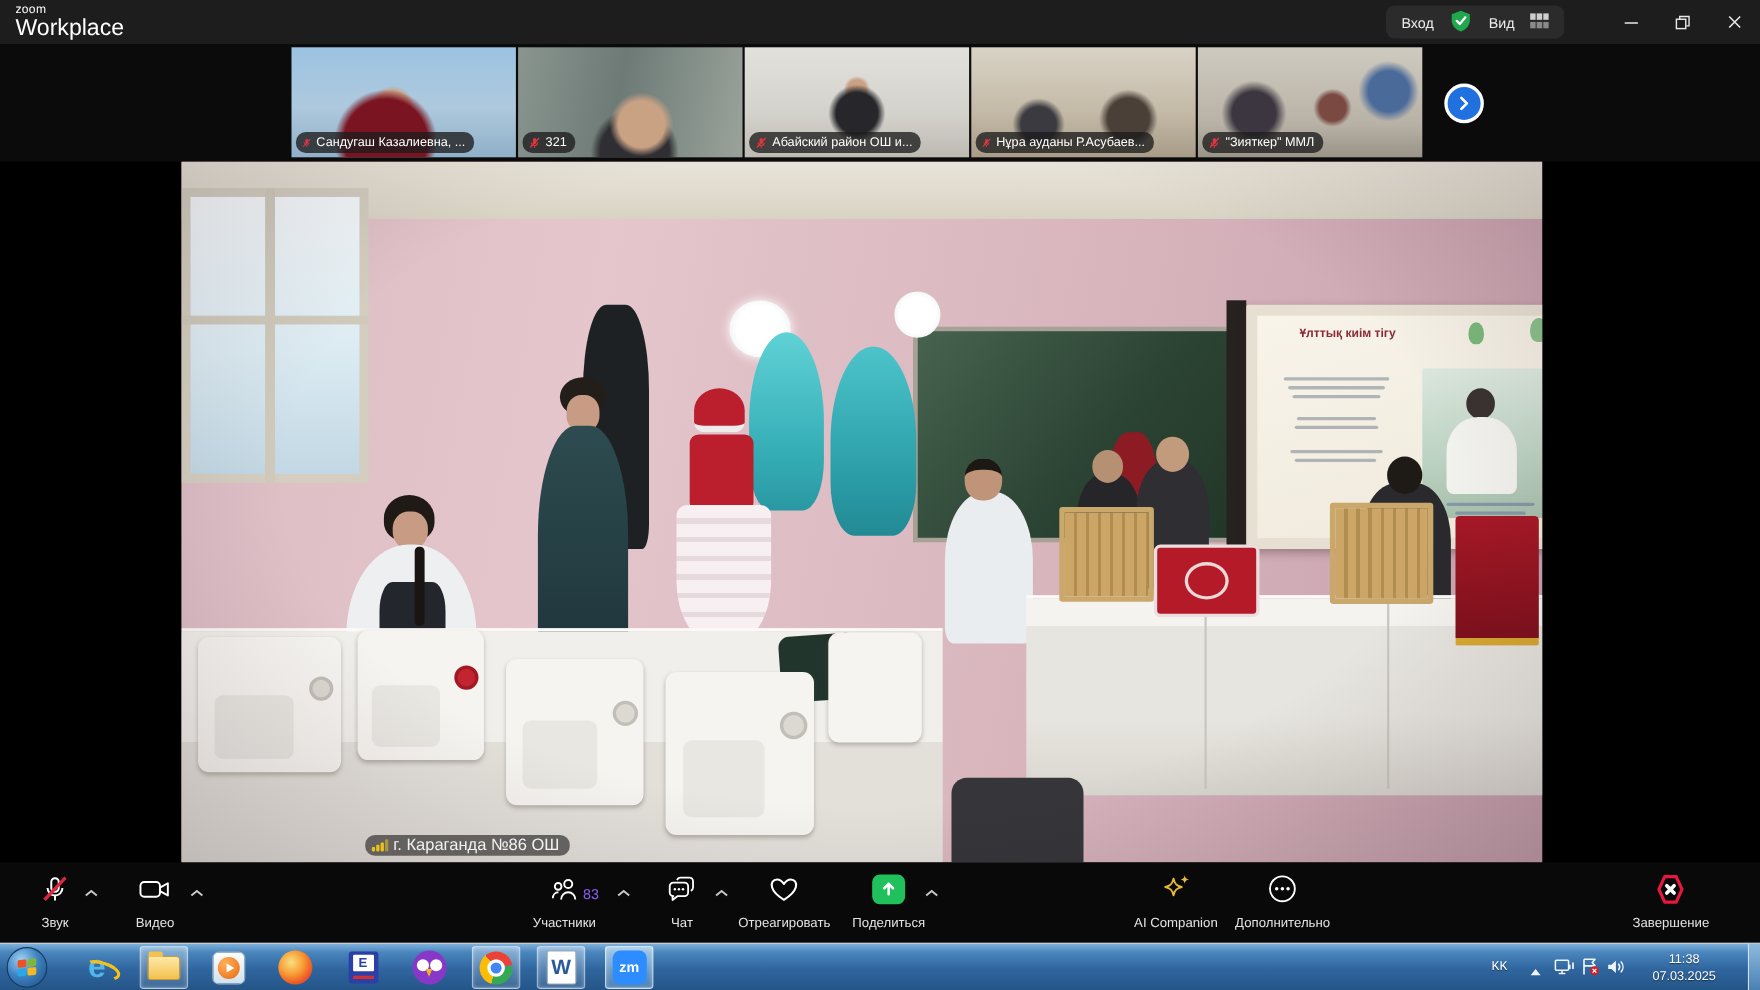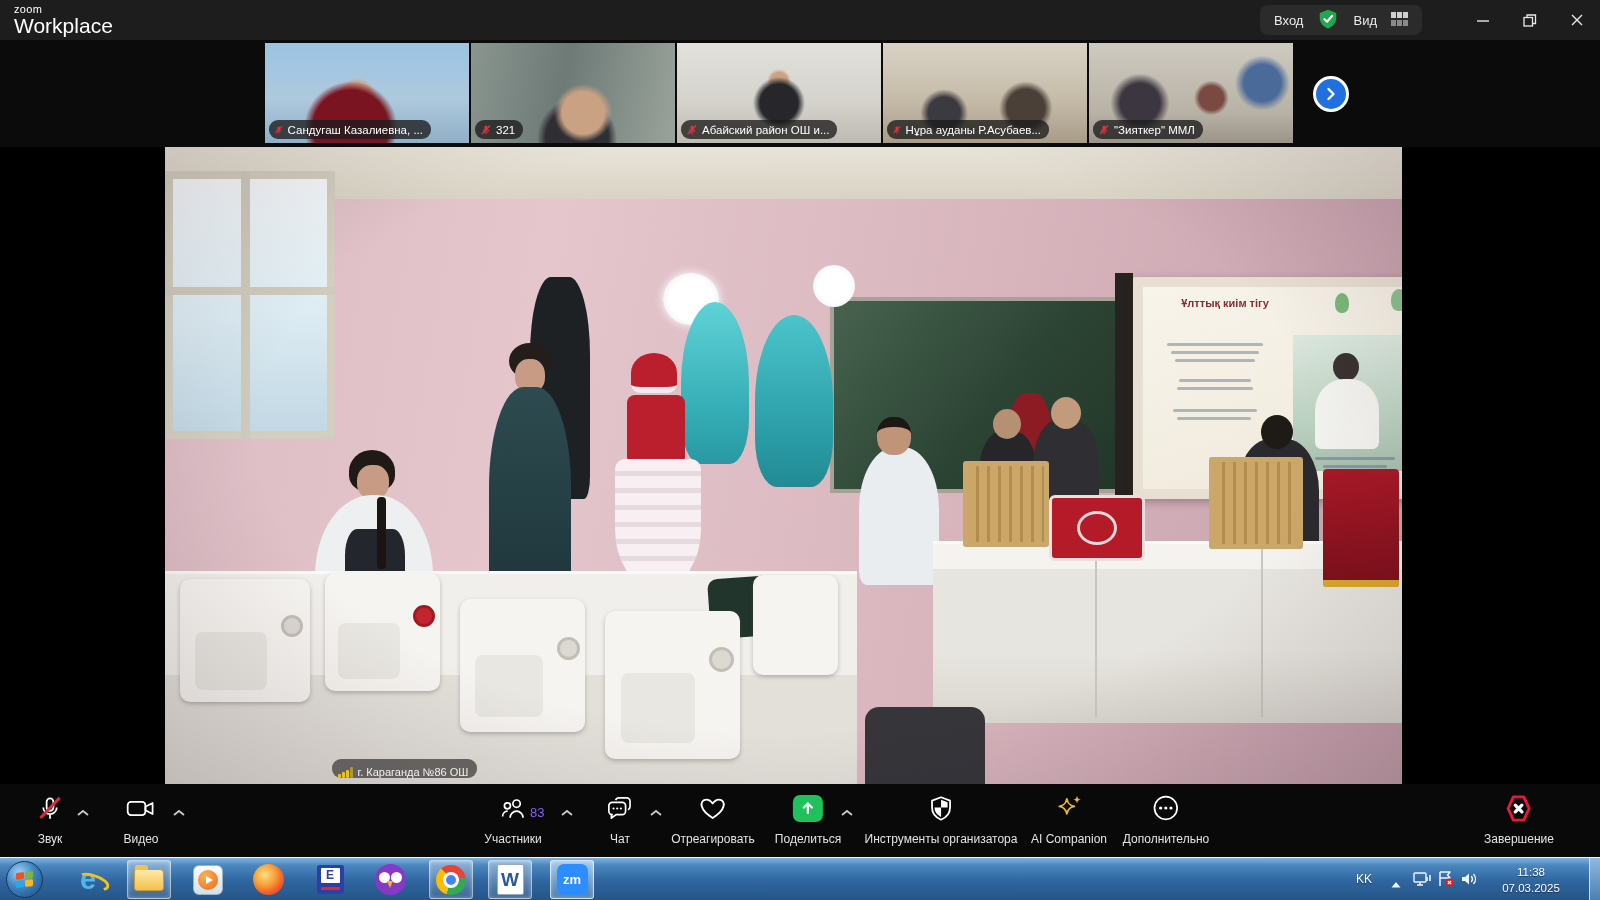--- a/index.html
+++ b/index.html
@@ -124,22 +124,22 @@
   .ltable { left:0; top:424px; width:692px; height:213px; border-top:3px solid #fbfaf8;
             background:linear-gradient(180deg,#f1efeb 0 48%, #e3e0da 48% 100%); }
   .machine { background:#f6f4f0; border-radius:10px; box-shadow:0 2px 4px rgba(90,80,70,.35); }
   .m-cut { background:#e9e7e2; border-radius:8px; }
   .wheel { border-radius:50%; background:#dcd8d2; border:3px solid #c2beb8; }
   .wheel.red { background:#c22430; border-color:#a01a24; }
   .bag { left:544px; top:430px; width:72px; height:60px; border-radius:10px; background:#22352c; transform:rotate(-4deg); }
   .chairblob { left:700px; top:560px; width:120px; height:77px; border-radius:14px 14px 0 0; background:#35353a; }
   .vign { inset:0; background:radial-gradient(ellipse at 50% 45%, transparent 60%, rgba(40,20,30,.18) 100%); }
   #speaker-pill { position:absolute; left:167px; top:612px; height:19px; border-radius:9px;
-                  background:rgba(80,78,76,.85); color:#f2f2f2; font-size:11px; display:flex;
-                  align-items:flex-end; gap:5px; padding:0 9px 0 6px; }
+                  background:rgba(80,78,76,.85); color:#f2f2f2; font-size:15px; display:flex;
+                  align-items:center; gap:5px; padding:0 9px 0 6px; }
   .sigbars { display:flex; align-items:flex-end; gap:1.5px; height:11px; }
   .sigbars i { display:block; width:2.5px; background:#e8c31e; border-radius:1px; }
 
   
   #toolbar { position:absolute; left:0; top:784px; width:1600px; height:73px; background:#090909; }
   .tb-item { position:absolute; top:9px; transform:translateX(-50%); display:flex; flex-direction:column;
              align-items:center; color:#e3e3e3; font-size:12px; }
   .ico-row { height:30px; display:flex; align-items:center; justify-content:center; }
   .tb-label { margin-top:9px; white-space:nowrap; }
   .chev { position:absolute; top:19px; }
@@ -186,21 +186,21 @@
   .owl b { position:absolute; left:12px; top:17px; width:0; height:0; border-top:7px solid #f4b41e;
            border-left:3.5px solid transparent; border-right:3.5px solid transparent; }
   .chrome { width:30px; height:30px; border-radius:50%; position:relative;
             background:conic-gradient(from -40deg, #ea4335 0 33%, #4285f4 33% 34%, #34a853 34% 66%, #fbbc05 66% 100%); }
   .chrome::before { content:""; position:absolute; left:7px; top:7px; width:16px; height:16px; border-radius:50%; background:#fff; }
   .chrome::after { content:""; position:absolute; left:10px; top:10px; width:10px; height:10px; border-radius:50%; background:#4285f4; }
   .wordp { width:27px; height:31px; background:#fff; border:1px solid #9ab; border-radius:2px;
            color:#2a5a9c; font-weight:bold; font-size:19px; display:flex; align-items:center; justify-content:center; }
   .zmb { width:31px; height:31px; border-radius:7px; background:#2d8cff; color:#fff; font-weight:bold;
          font-size:13px; display:flex; align-items:center; justify-content:center; }
-  .tray-txt { position:absolute; color:#fff; font-size:12px; top:14px; text-shadow:0 1px 1px rgba(0,0,0,.5); }
+  .tray-txt { position:absolute; color:#fff; font-size:12px; top:14px; text-shadow:0 1px 1px rgba(0,0,0,.5);font-family:Liberation Mono, monospace; }
   #clockblk { position:absolute; left:1478px; top:6px; width:106px; text-align:center; color:#fff;
               font-size:11.5px; line-height:1.4; text-shadow:0 1px 1px rgba(0,0,0,.5); }
   #showdesk { position:absolute; right:0; top:0; width:11px; height:43px;
               background:linear-gradient(180deg,#8fbade,#487fb2); border-left:1px solid #cfe2f2; }
 </style>
 </head>
 <body>
 
 <div id="titlebar">
   <div class="brand">
@@ -486,30 +486,20 @@
       </div>
     </div>
     <div class="tb-label">Поделиться</div>
   </div>
   <div class="chev" style="left:840px;">
     <svg width="14" height="8" viewBox="0 0 14 8">
         <path d="M2 6l5-4 5 4" fill="none" stroke="#c8c8c8" stroke-width="1.8"></path>
       </svg>
   </div>
 
-  <div class="tb-item" style="left:941px;">
-    <div class="ico-row">
-      <svg width="27" height="27" viewBox="0 0 24 24">
-          <path d="M12 2l8 3v6.2c0 5-3.4 8.9-8 10.8-4.6-1.9-8-5.8-8-10.8V5z" fill="none" stroke="#fff" stroke-width="1.6" stroke-linejoin="round"></path>
-          <path d="M12 4.3l5.8 2.2v4.7H12z" fill="#fff"></path>
-          <path d="M12 11.2v8.4c-3.3-1.6-5.8-4.6-5.8-8.4z" fill="#fff"></path>
-        </svg>
-    </div>
-    <div class="tb-label">Инструменты организатора</div>
-  </div>
 
   <div class="tb-item" style="left:1069px;">
     <div class="ico-row">
       <svg width="30" height="28" viewBox="0 0 28 26">
           <path d="M12 4.5c.9 4.4 2.6 6.1 7 7-4.4.9-6.1 2.6-7 7-.9-4.4-2.6-6.1-7-7 4.4-.9 6.1-2.6 7-7z" fill="none" stroke="#e8b932" stroke-width="1.7" stroke-linejoin="round"></path>
           <path d="M21.5 1.5c.4 2.3 1.3 3.2 3.6 3.6-2.3.4-3.2 1.3-3.6 3.6-.4-2.3-1.3-3.2-3.6-3.6 2.3-.4 3.2-1.3 3.6-3.6z" fill="#e8b932"></path>
         </svg>
     </div>
     <div class="tb-label">AI Companion</div>
   </div>

